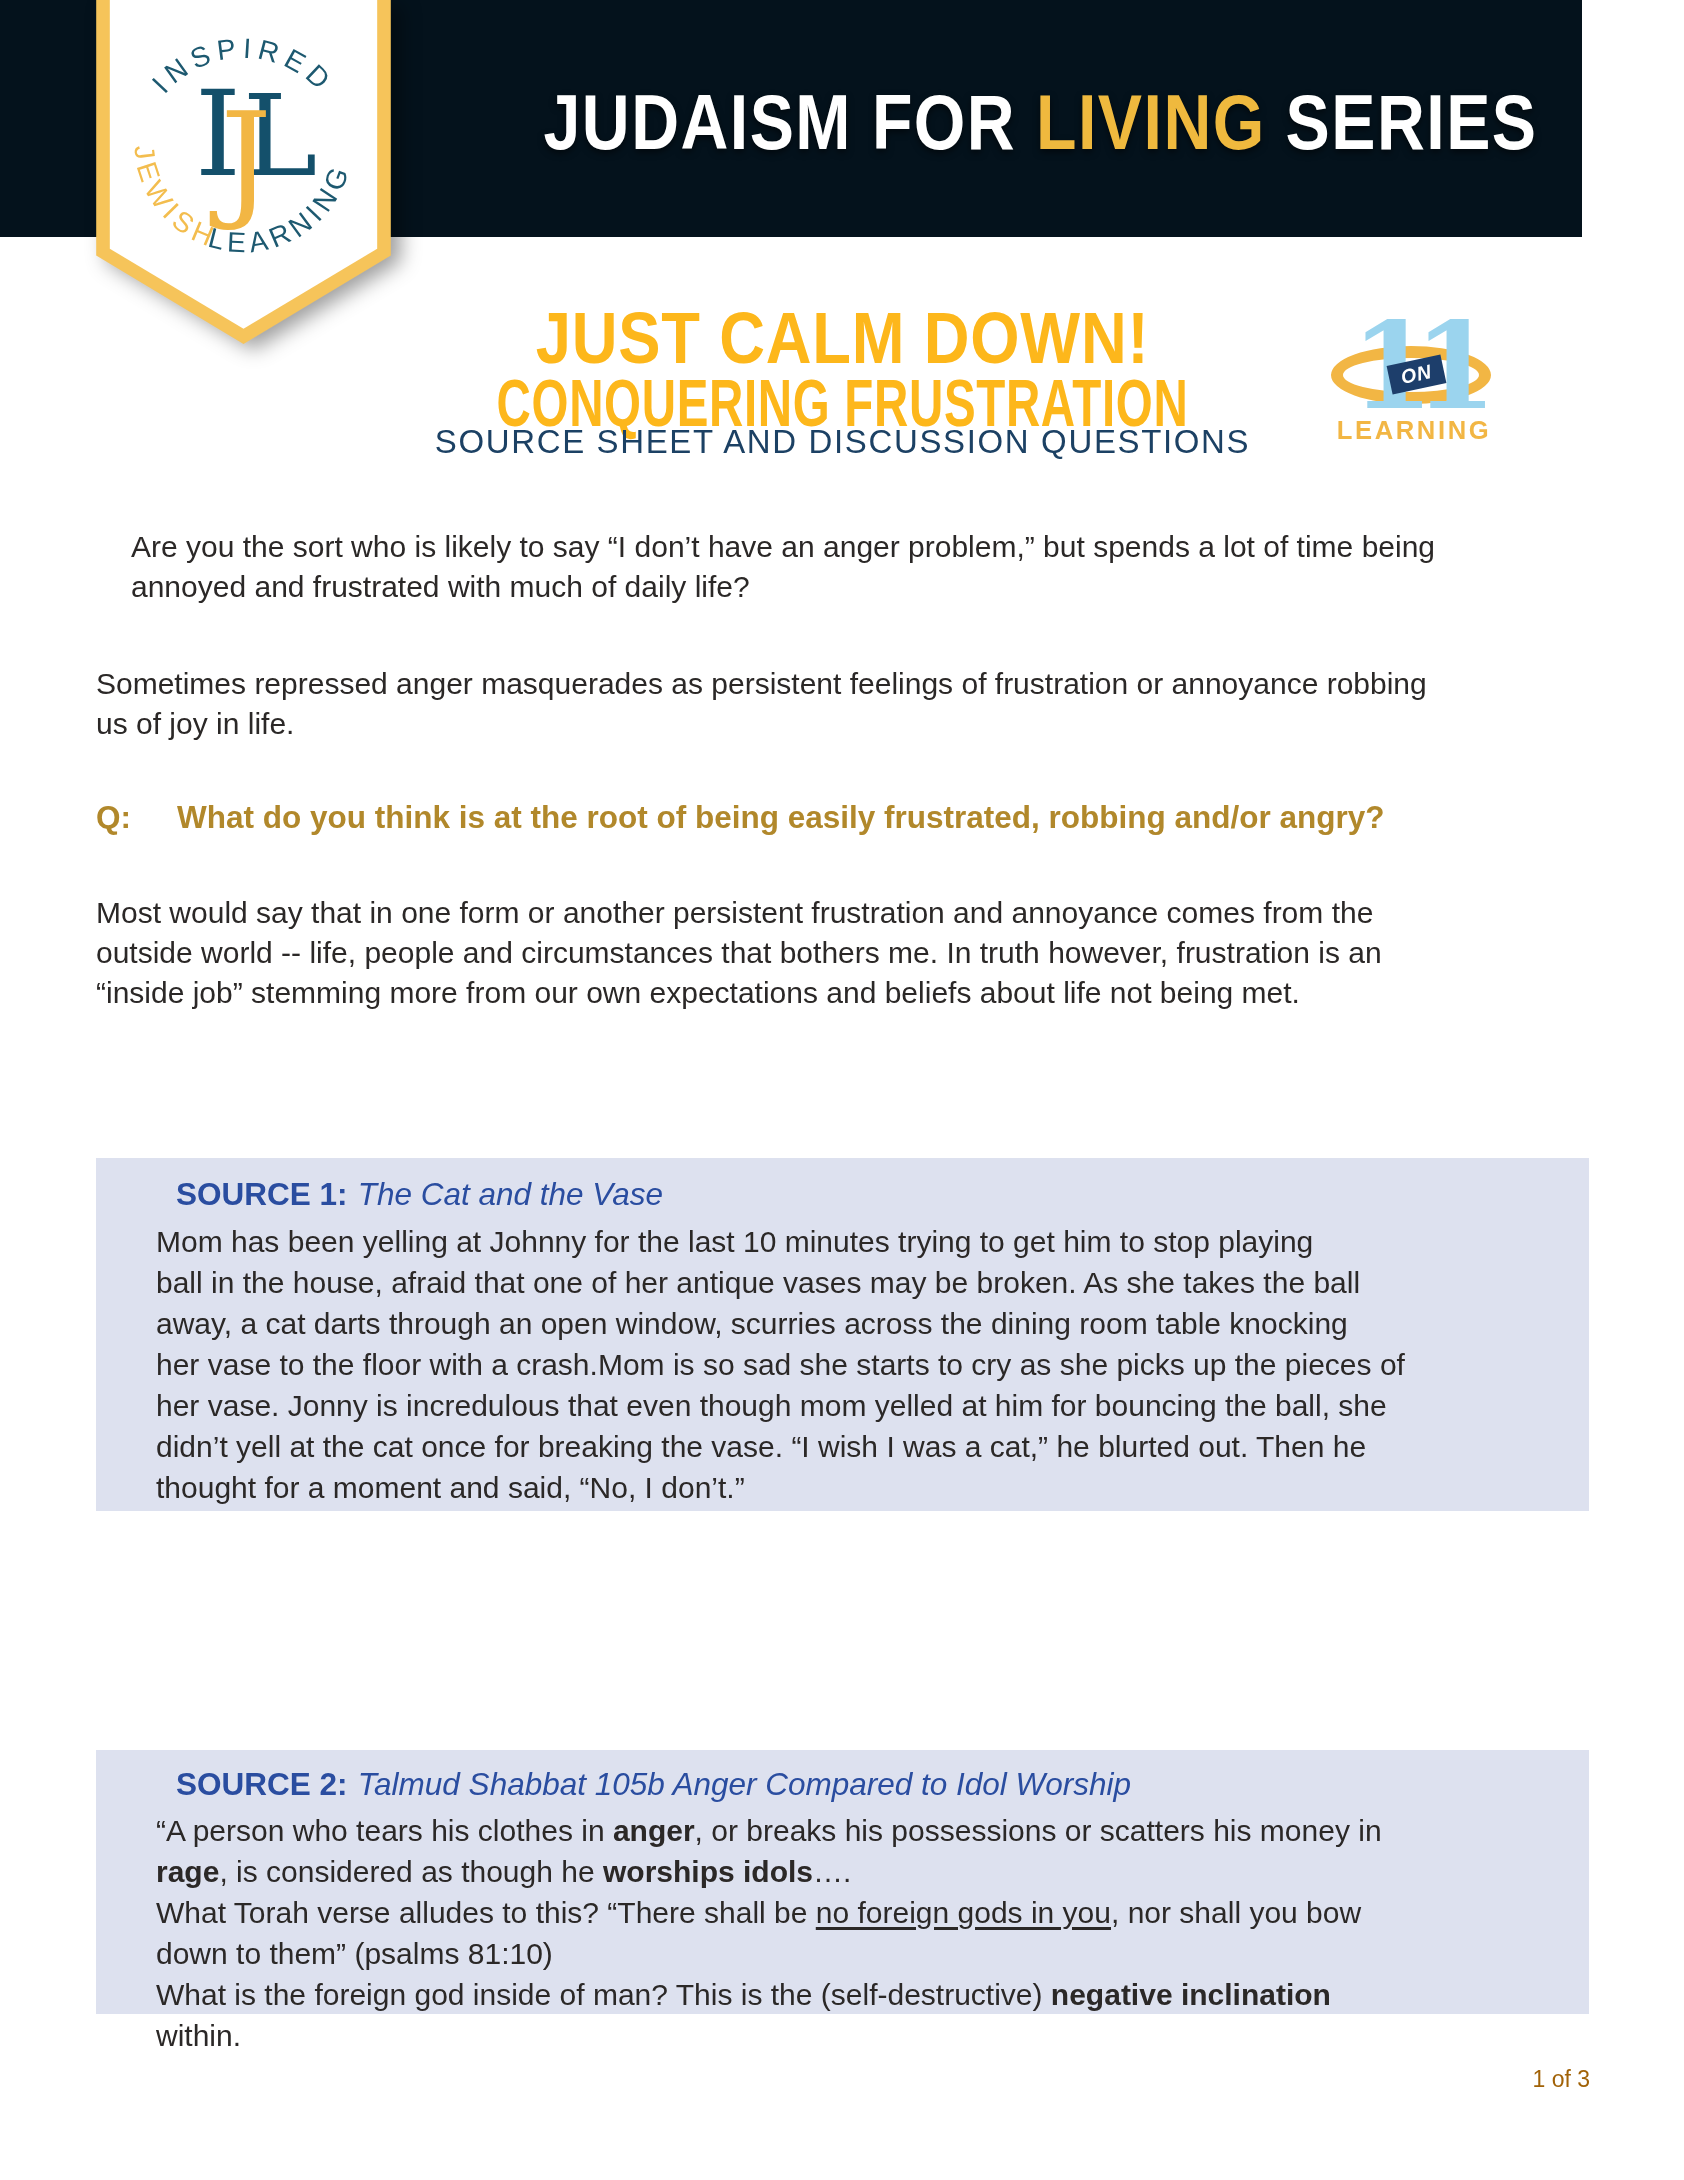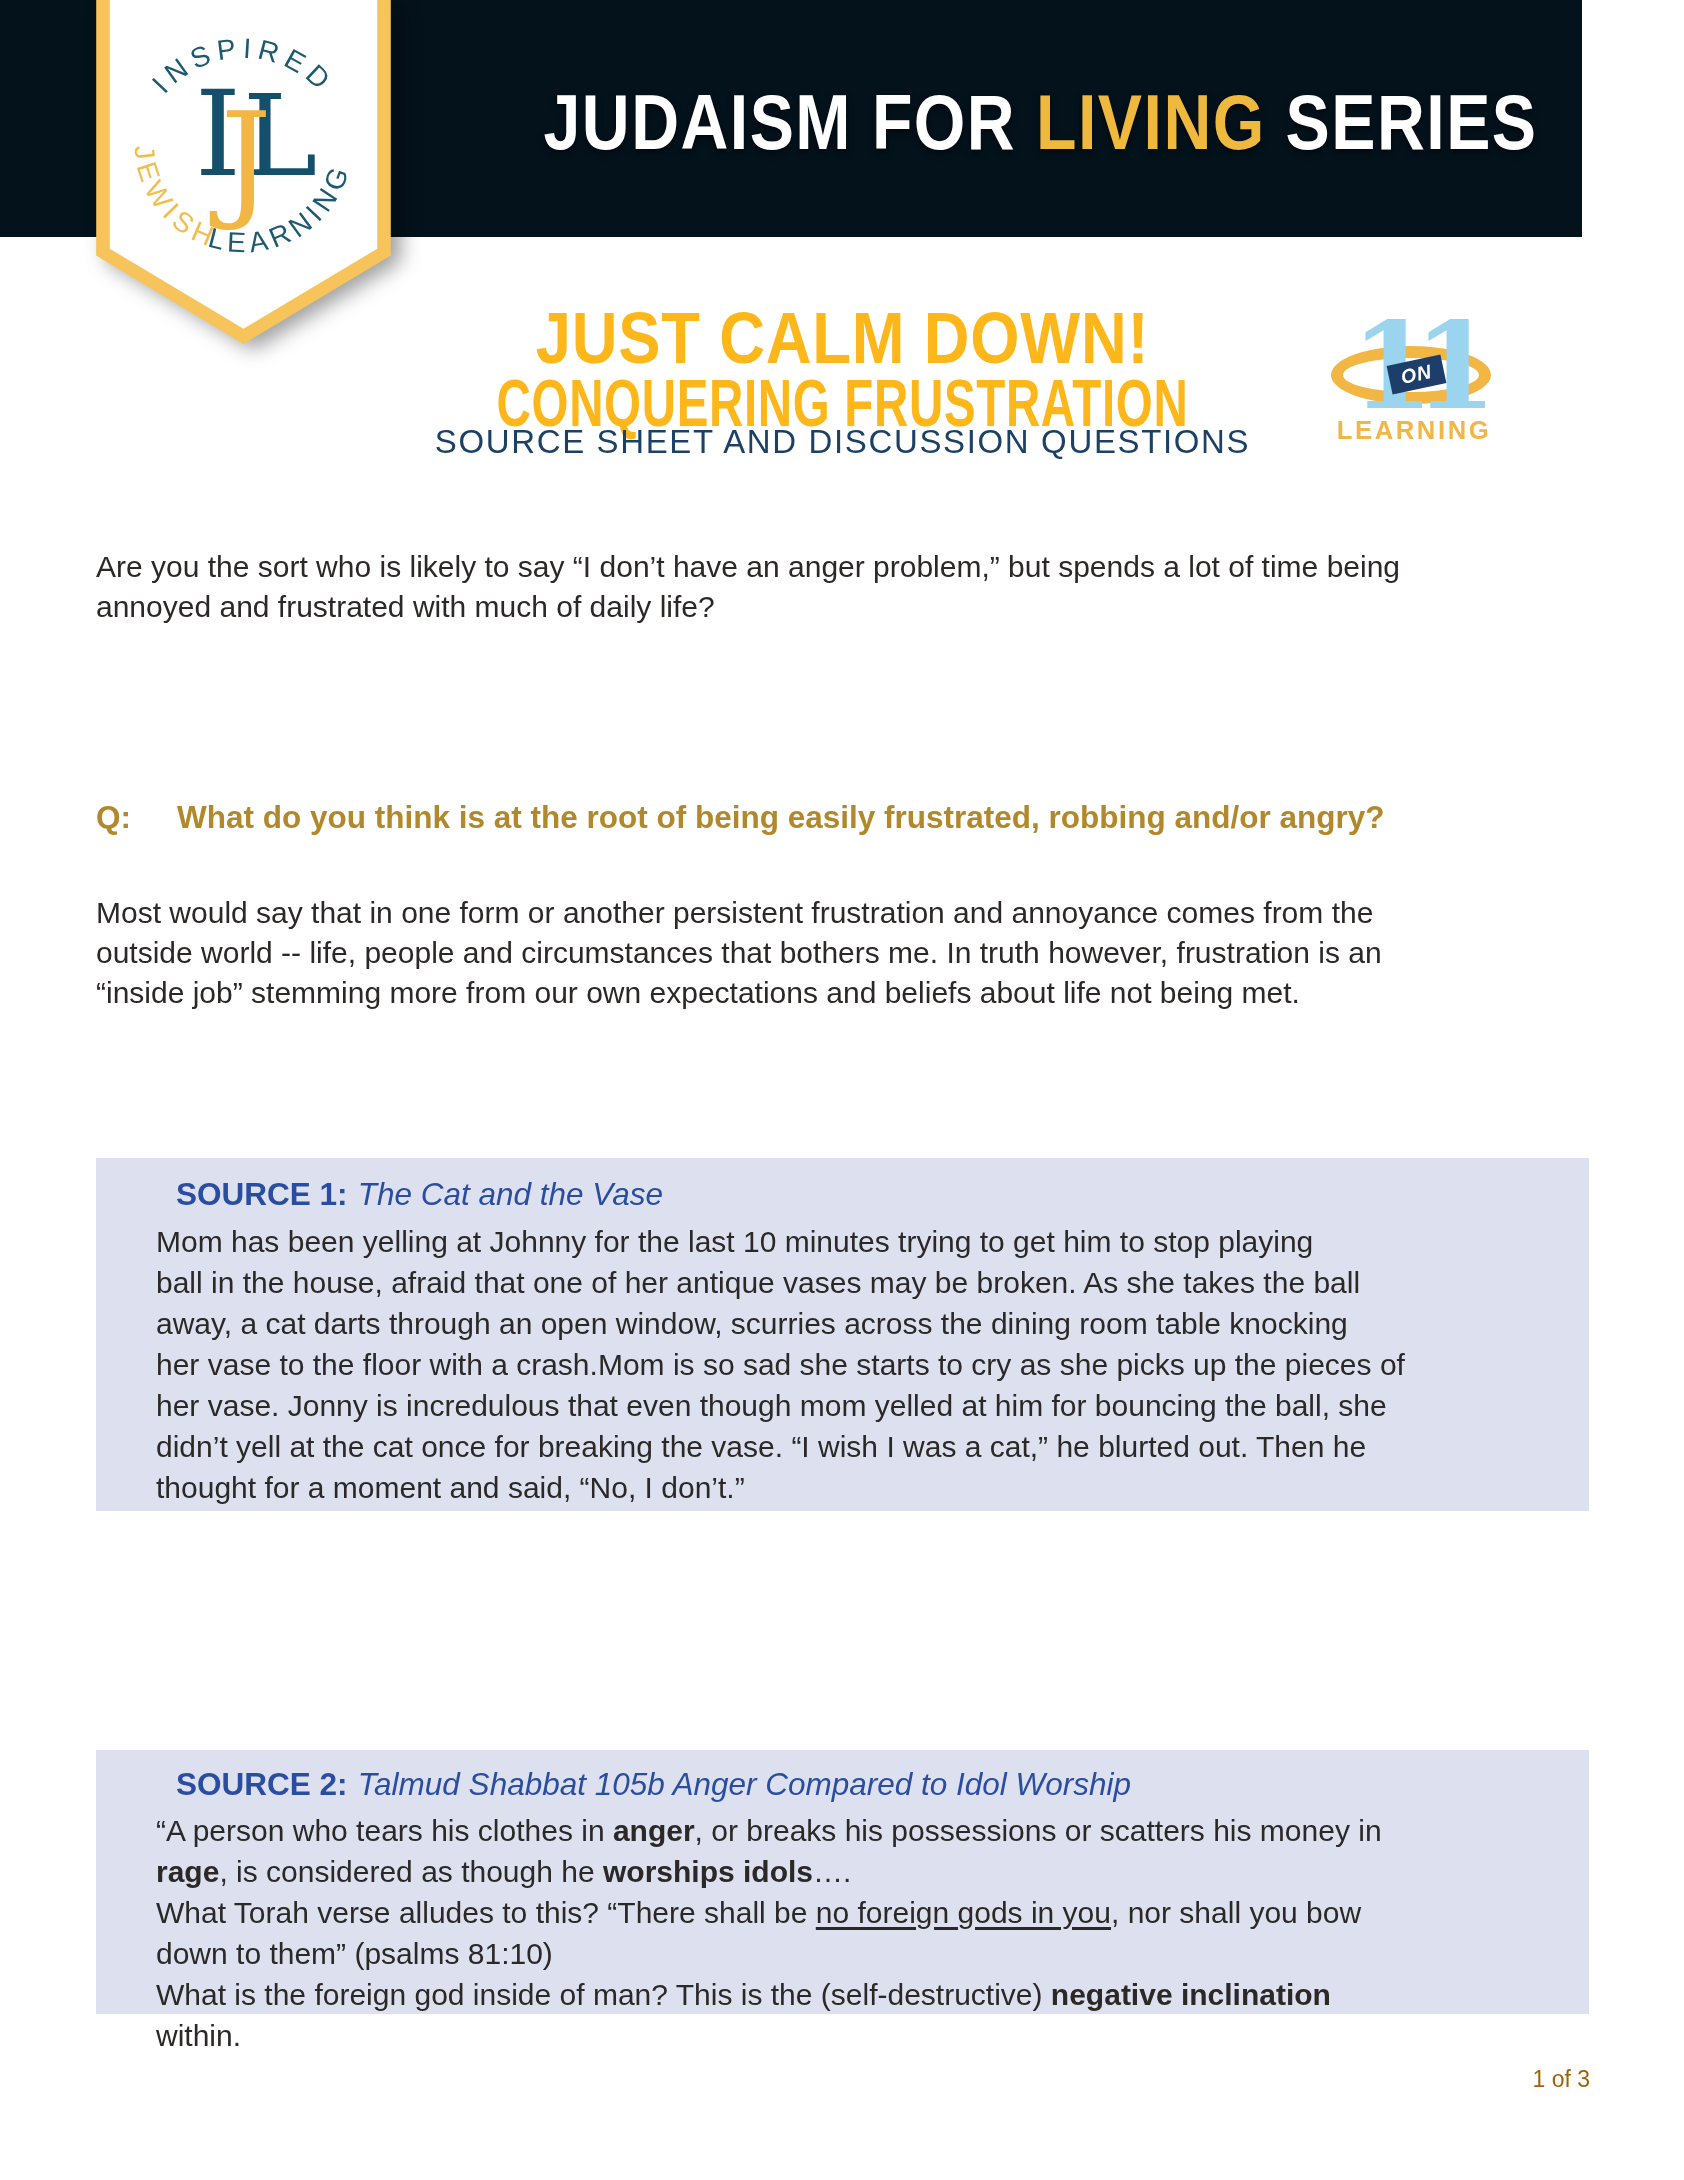--- a/index.html
+++ b/index.html
@@ -58,21 +58,21 @@
   .logo-banner span{color:#fff;font-style:italic;font-weight:bold;font-size:19.6px;letter-spacing:0.9px;}
   .logo-caption{
     position:absolute;left:0;top:97px;width:100%;text-align:center;
     color:#f2b644;font-weight:bold;font-size:25.6px;letter-spacing:2.6px;
   }
   
   .para{
     position:absolute;left:96px;width:1508px;
     font-size:30px;line-height:40px;color:#2b2827;white-space:pre-line;
   }
-  .p1{top:547px;} .p2{top:664px;} .p3{top:893px;} .consider{top:1070px;} .p5{top:1571px;}
+  .p1{top:527px;margin-left:35px;} .p2{top:664px;} .p3{top:893px;} .consider{top:1070px;} .p5{top:1571px;}
   .qline{
     position:absolute;left:96px;top:797px;display:flex;gap:46px;
     font-size:31.5px;line-height:40px;font-weight:bold;color:#b1882b;white-space:nowrap;
   }
   
   .source-box{
     position:absolute;left:96px;width:1493px;background:#dde1ef;
     box-sizing:border-box;padding:16px 47px 0 60px;
   }
   .box1{top:1158px;height:353px;}
@@ -129,20 +129,22 @@
     <div class="logo-digit logo-d1">1</div>
     <div class="logo-digit logo-d2">1</div>
     <div class="logo-banner">
         <span>ON</span>
       </div>
     <div class="logo-caption">LEARNING</div>
   </div>
 
   <div class="para p1">Are you the sort who is likely to say “I don’t have an anger problem,” but spends a lot of time being
 annoyed and frustrated with much of daily life?</div>
+  <div class="para p2">Sometimes repressed anger masquerades as persistent feelings of frustration or annoyance robbing
+us of joy in life.</div>
 
   <div class="qline">
     <span>Q:</span>
     <span>What do you think is at the root of being easily frustrated, robbing and/or angry?</span>
   </div>
 
   <div class="para p3">Most would say that in one form or another persistent frustration and annoyance comes from the
 outside world -- life, people and circumstances that bothers me. In truth however, frustration is an
 “inside job” stemming more from our own expectations and beliefs about life not being met.</div>
 

